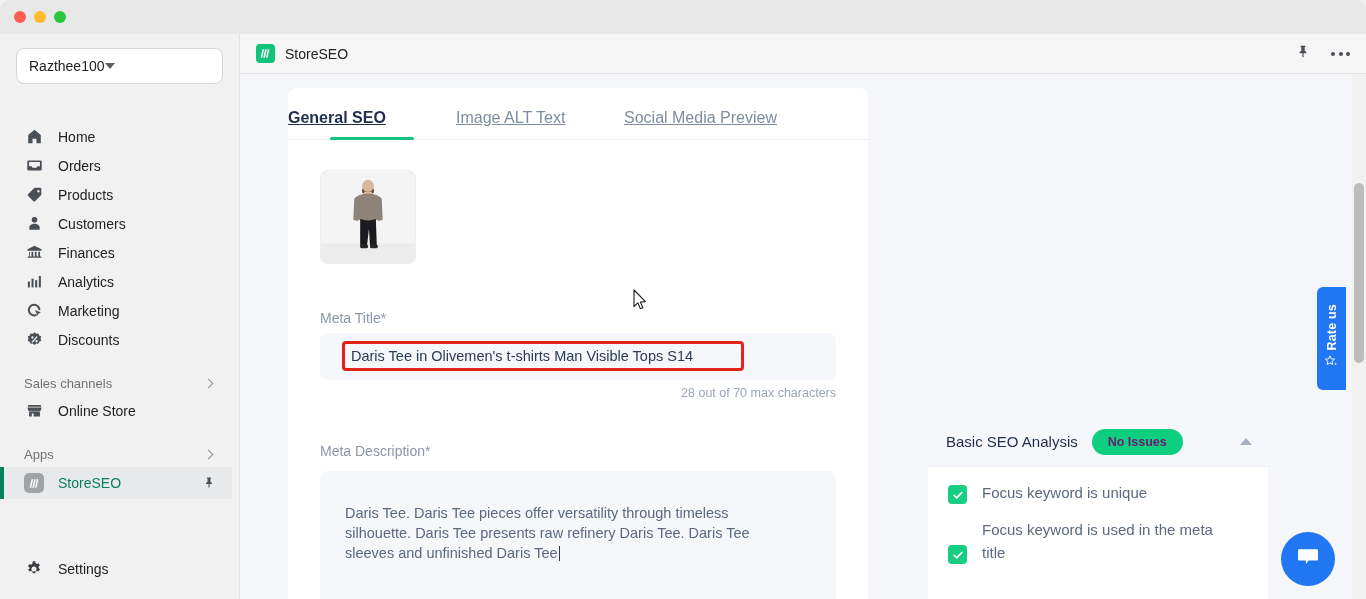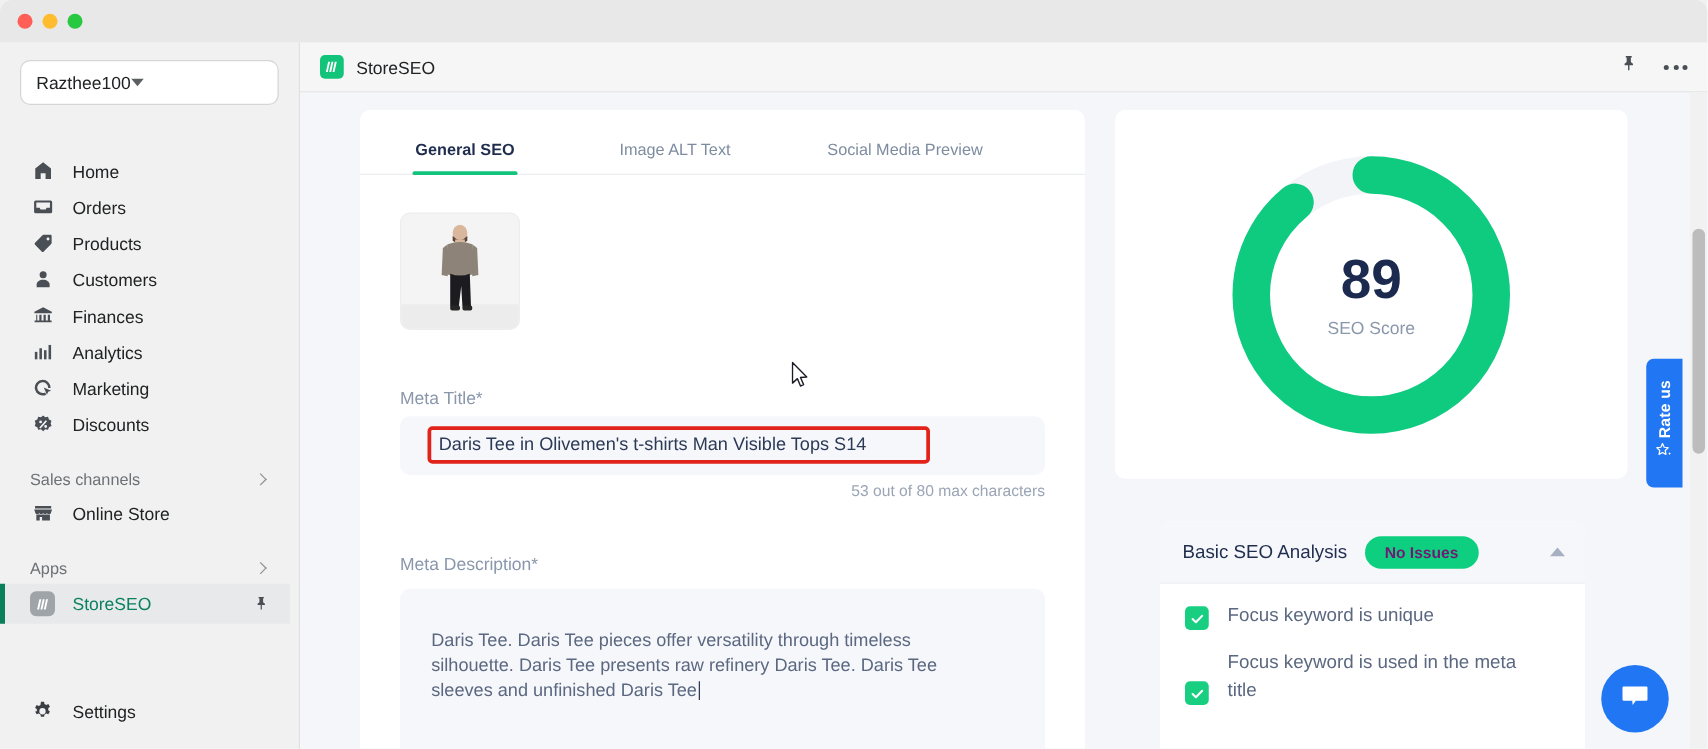--- a/index.html
+++ b/index.html
@@ -140,27 +140,27 @@
     background: #ffffff;
     border-radius: 8px;
   }
   .tabs {
     display: flex; align-items: flex-end;
     height: 52px;
     border-bottom: 1px solid #edeef2;
     padding: 0 0 0 0;
   }
   .tab {
-    font-size: 13px;
+    font-size: 16px;
     color: #7e8ca0;
     padding: 0 0 12px 0;
     margin-right: 0;
     cursor: pointer;
     position: relative;
-    text-align: center;
+    text-decoration: underline;
   }
   .tab.t0 { width: 168px; }
   .tab.t1 { width: 168px; }
   .tab.t2 { width: 200px; }
   .tab.active { color: #1f2d4e; font-weight: 600; }
   .tab.active::after {
     content: ""; position: absolute;
     left: 42px; right: 42px; bottom: -1px; height: 3px;
     background: #14c47d;
     border-radius: 2px;
@@ -533,41 +533,29 @@
           <rect x="50" y="75" width="8" height="4" rx="1.6" fill="#262626"></rect>
         </svg>
       </div>
 
       <div class="field-label meta-title-label">Meta Title*</div>
       <div class="field-box meta-title-box">
         <div class="meta-title-input">
           <span>Daris Tee in Olivemen's t-shirts Man Visible Tops S14</span>
         </div>
       </div>
-      <div class="counter">53 out of 80 max characters</div>
+      <div class="counter">28 out of 70 max characters</div>
 
       <div class="field-label meta-desc-label">Meta Description*</div>
       <div class="field-box meta-desc-box">
         <div class="meta-desc-text"><span>Daris Tee. Daris Tee pieces offer versatility through timeless silhouette. Daris Tee presents raw refinery Daris Tee. Daris Tee sleeves and unfinished Daris Tee</span><span class="caretbar"></span></div>
       </div>
 
     </div>
 
-    <div class="right-card">
-      <div class="score-wrap">
-        <svg width="232" height="232" viewBox="0 0 232 232">
-          <circle cx="116" cy="116" r="96" fill="none" stroke="#f2f4f8" stroke-width="30"></circle>
-          <circle id="scoreArc" cx="116" cy="116" r="96" fill="none" stroke="#0ecb7f" stroke-width="30" stroke-linecap="round" transform="rotate(-90 116 116)" stroke-dasharray="536.8353526454239 66.3504368438164" stroke-dashoffset="0"></circle>
-        </svg>
-        <div class="score-center">
-          <div class="score-num">89</div>
-          <div class="score-lbl">SEO Score</div>
-        </div>
-      </div>
-    </div>
 
     <div class="analysis-card">
       <div class="analysis-head">
         <span class="ttl">Basic SEO Analysis</span>
         <span class="pill">No Issues</span>
         <span class="chev-up"></span>
       </div>
 
       <div class="check-row">
         <span class="check-box">

